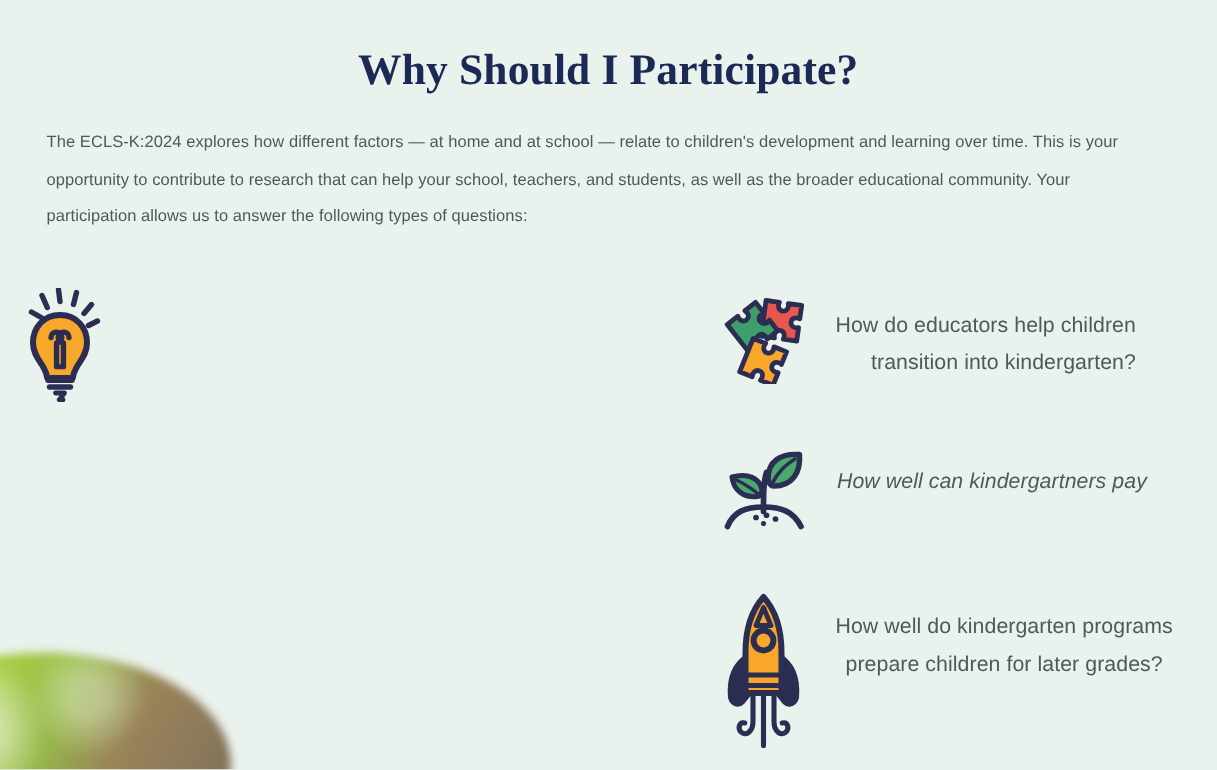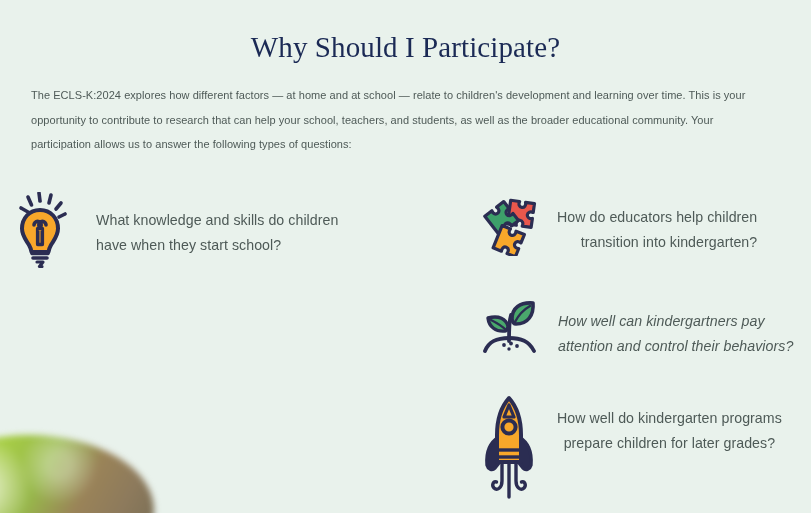--- a/index.html
+++ b/index.html
@@ -38,21 +38,21 @@
   }
 
   
   #page-title {
     position: absolute;
     top: 12px;
     left: 0;
     width: 811px;
     text-align: center;
     font-family: "Liberation Serif", serif;
-    font-weight: normal;
+    font-weight: bold;
     font-size: 29px;
     letter-spacing: .1px;
     color: #1b2a55;
   }
 
   
   #intro-paragraph {
     position: absolute;
     top: 72px;
     left: 31px;
@@ -112,24 +112,20 @@
         <line x1="45" y1="11" x2="40" y2="17"></line>
         <line x1="5" y1="16" x2="12" y2="20"></line>
         <line x1="49" y1="22" x2="43" y2="25"></line>
       </g>
       <path d="M24 18 C13 18 6 26.5 6 36.5 C6 44 10.5 48.5 13 53 C15 56.5 15.5 60 15.5 60 L32.5 60 C32.5 60 33 56.5 35 53 C37.5 48.5 42 44 42 36.5 C42 26.5 35 18 24 18 Z" fill="#f8a72a" stroke="#2b2d52" stroke-width="4" stroke-linejoin="round"></path>
       <path d="M18 33 a3.6 3.6 0 1 1 3.7 3.6 L21.7 52 M30 33 a3.6 3.6 0 1 0 -3.7 3.6 L26.3 52" fill="none" stroke="#2b2d52" stroke-width="3.6" stroke-linecap="round" stroke-linejoin="round"></path>
       <line x1="21.7" y1="52.5" x2="26.3" y2="52.5" stroke="#2b2d52" stroke-width="3.4" stroke-linecap="round"></line>
       <path d="M16 61.5 L32 61.5 M17 66 L31 66" stroke="#2b2d52" stroke-width="3.6" stroke-linecap="round" fill="none"></path>
       <path d="M21 70 L27 70 L23.5 74.5 L26 74.5" stroke="#2b2d52" stroke-width="3.2" fill="none" stroke-linecap="round" stroke-linejoin="round"></path>
     </svg>
-    <div class="q-text">
-      <div>What knowledge and skills do children</div>
-      <div>have when they start school?</div>
-    </div>
   </div>
 
 
   <div class="q-item" id="item-educators">
     <svg class="q-icon" width="62" height="62" viewBox="0 0 62 62">
 
       <g transform="translate(30,4) rotate(8)">
         <path d="M2 2 L11 2 C10 5 11.5 7.5 14 7.5 C16.5 7.5 18 5 17 2 L26 2 L26 11 C23 10 20.5 11.5 20.5 14 C20.5 16.5 23 18 26 17 L26 26 L17 26 C18 23 16.5 20.5 14 20.5 C11.5 20.5 10 23 11 26 L2 26 Z" fill="#e9574c" stroke="#2b2d52" stroke-width="3.2" stroke-linejoin="round"></path>
       </g>
 
@@ -158,21 +154,20 @@
       <path d="M12 21 C18 24 24 28 27 31" fill="none" stroke="#2b2d52" stroke-width="2.2" stroke-linecap="round"></path>
 
       <path d="M6 52 C10 42 18 39 30 39 C42 39 50 42 55 52" fill="none" stroke="#2b2d52" stroke-width="3.8" stroke-linecap="round"></path>
       <circle cx="25" cy="46" r="1.9" fill="#2b2d52"></circle>
       <circle cx="32" cy="44.5" r="1.9" fill="#2b2d52"></circle>
       <circle cx="38" cy="47" r="1.9" fill="#2b2d52"></circle>
       <circle cx="30" cy="50" r="1.7" fill="#2b2d52"></circle>
     </svg>
     <div class="q-text">
       <div>How well can kindergartners pay</div>
-      <div>attention and control their behaviors?</div>
     </div>
   </div>
 
   <div class="q-item" id="item-programs">
     <svg class="q-icon" width="60" height="106" viewBox="0 0 60 106">
 
       <path d="M20 44 C10 50 7 60 8 72 C9 76 13 78 16 75 L20 70 Z" fill="#2b2d52" stroke="#2b2d52" stroke-width="3.4" stroke-linejoin="round"></path>
       <path d="M40 44 C50 50 53 60 52 72 C51 76 47 78 44 75 L40 70 Z" fill="#2b2d52" stroke="#2b2d52" stroke-width="3.4" stroke-linejoin="round"></path>
 
       <path d="M30 5 C21 15 18 28 18 42 L18 69 L42 69 L42 42 C42 28 39 15 30 5 Z" fill="#f8a72a" stroke="#2b2d52" stroke-width="4" stroke-linejoin="round"></path>

